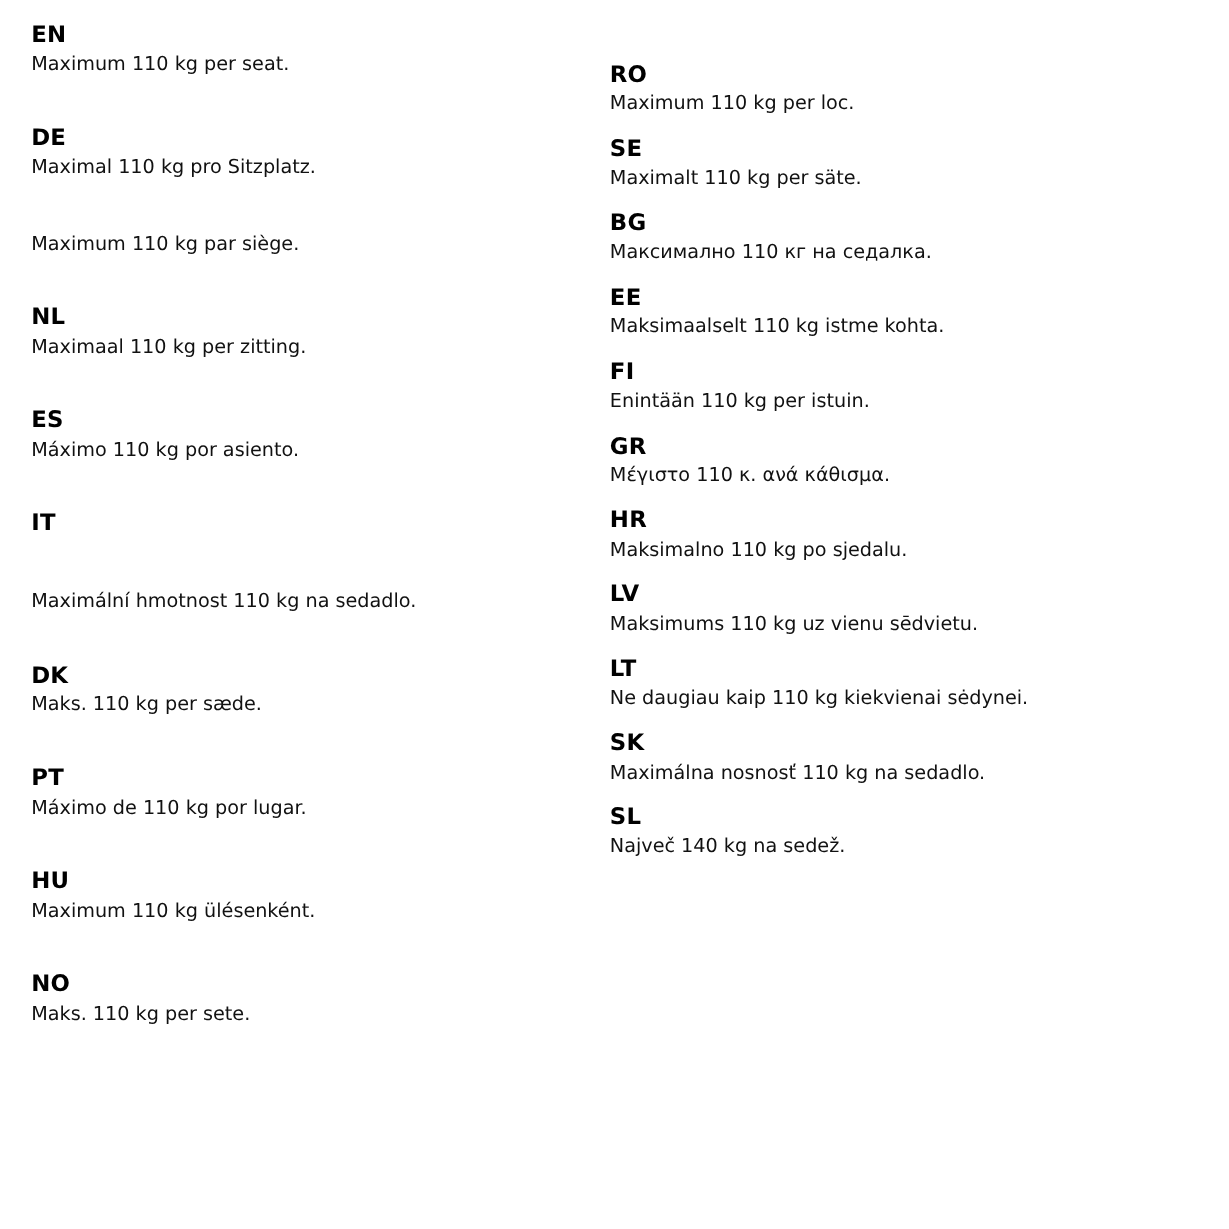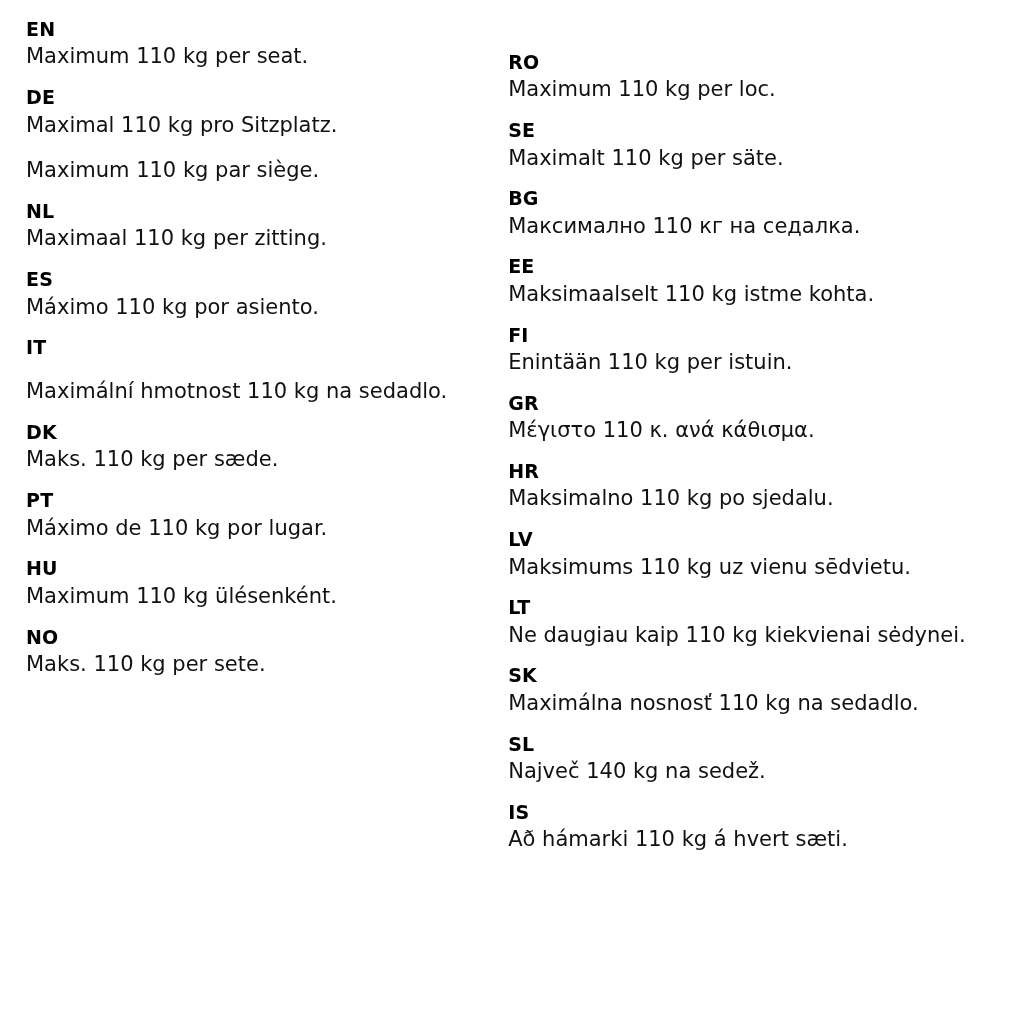--- a/index.html
+++ b/index.html
@@ -28,40 +28,41 @@
     height: 100%;
   }
   .column {
     display: flex;
     flex-direction: column;
     box-sizing: border-box;
   }
   .column-left {
     width: 492px;
     padding-right: 8px;
+    gap: 24px;
   }
   .column-right {
     width: 502px;
     margin-top: 33px;
   }
   .entry {
     margin-bottom: 16.5px;
   }
   .entry:last-child {
     margin-bottom: 0;
   }
   .lang-code {
     font-size: 19px;
     font-weight: bold;
     line-height: 1.18;
     letter-spacing: 0.2px;
     color: #000000;
   }
   .lang-text {
-    font-size: 21px;
+    font-size: 16px;
     font-weight: normal;
     line-height: 1.25;
     color: #111111;
     margin-top: 3px;
     white-space: nowrap;
   }
 </style>
 </head>
 <body>
 
@@ -150,20 +151,16 @@
         <div class="lang-text">Ne daugiau kaip 110 kg kiekvienai sėdynei.</div>
       </div>
       <div class="entry">
         <div class="lang-code">SK</div>
         <div class="lang-text">Maximálna nosnosť 110 kg na sedadlo.</div>
       </div>
       <div class="entry">
         <div class="lang-code">SL</div>
         <div class="lang-text">Največ 140 kg na sedež.</div>
       </div>
-      <div class="entry">
-        <div class="lang-code">IS</div>
-        <div class="lang-text">Að hámarki 110 kg á hvert sæti.</div>
-      </div>
     </div>
 
   </div>
 </div>
 
 </body></html>

